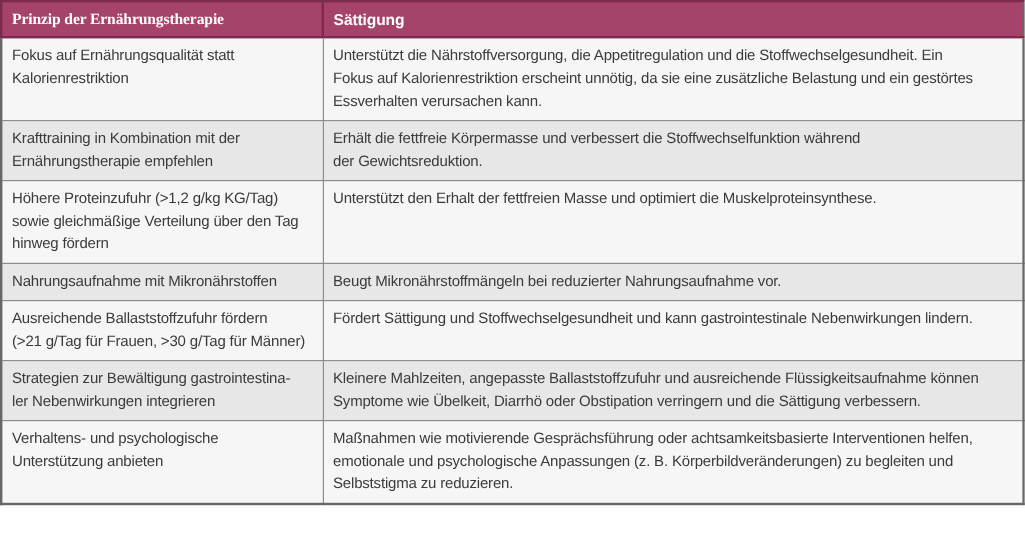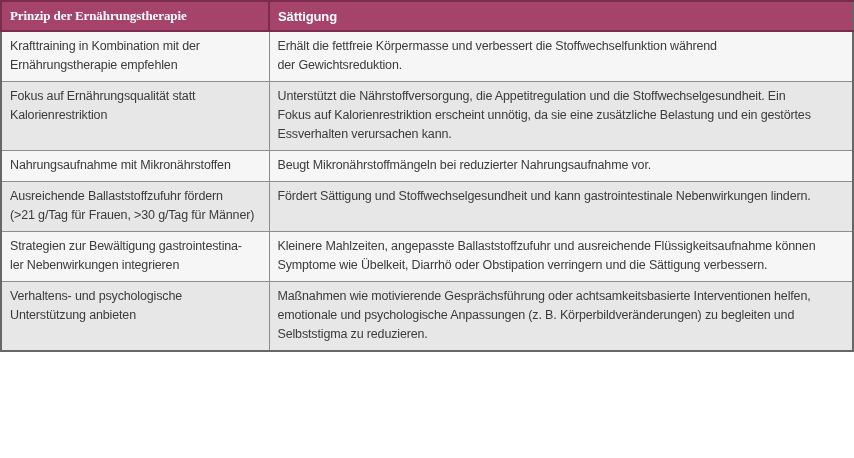--- a/index.html
+++ b/index.html
@@ -60,31 +60,37 @@
       <col class="c2">
     </colgroup>
   <thead>
     <tr>
       <th class="first">Prinzip der Ernährungstherapie</th>
       <th class="second">Sättigung</th>
     </tr>
   </thead>
   <tbody>
     <tr>
+      <td>Fokus auf Ernährungsqualität statt
+Kalorienrestriktion</td>
+      <td>Unterstützt die Nährstoffversorgung, die Appetitregulation und die Stoffwechselgesundheit. Ein
+Fokus auf Kalorienrestriktion erscheint unnötig, da sie eine zusätzliche Belastung und ein gestörtes
+Essverhalten verursachen kann.</td>
+    </tr>
+    <tr>
       <td>Krafttraining in Kombination mit der
 Ernährungstherapie empfehlen</td>
       <td>Erhält die fettfreie Körpermasse und verbessert die Stoffwechselfunktion während
 der Gewichtsreduktion.</td>
     </tr>
     <tr>
-      <td>Fokus auf Ernährungsqualität statt
-Kalorienrestriktion</td>
-      <td>Unterstützt die Nährstoffversorgung, die Appetitregulation und die Stoffwechselgesundheit. Ein
-Fokus auf Kalorienrestriktion erscheint unnötig, da sie eine zusätzliche Belastung und ein gestörtes
-Essverhalten verursachen kann.</td>
+      <td>Höhere Proteinzufuhr (&gt;1,2 g/kg KG/Tag)
+sowie gleichmäßige Verteilung über den Tag
+hinweg fördern</td>
+      <td>Unterstützt den Erhalt der fettfreien Masse und optimiert die Muskelproteinsynthese.</td>
     </tr>
     <tr>
       <td>Nahrungsaufnahme mit Mikronährstoffen</td>
       <td>Beugt Mikronährstoffmängeln bei reduzierter Nahrungsaufnahme vor.</td>
     </tr>
     <tr>
       <td>Ausreichende Ballaststoffzufuhr fördern
 (&gt;21 g/Tag für Frauen, &gt;30 g/Tag für Männer)</td>
       <td>Fördert Sättigung und Stoffwechselgesundheit und kann gastrointestinale Nebenwirkungen lindern.</td>
     </tr>

